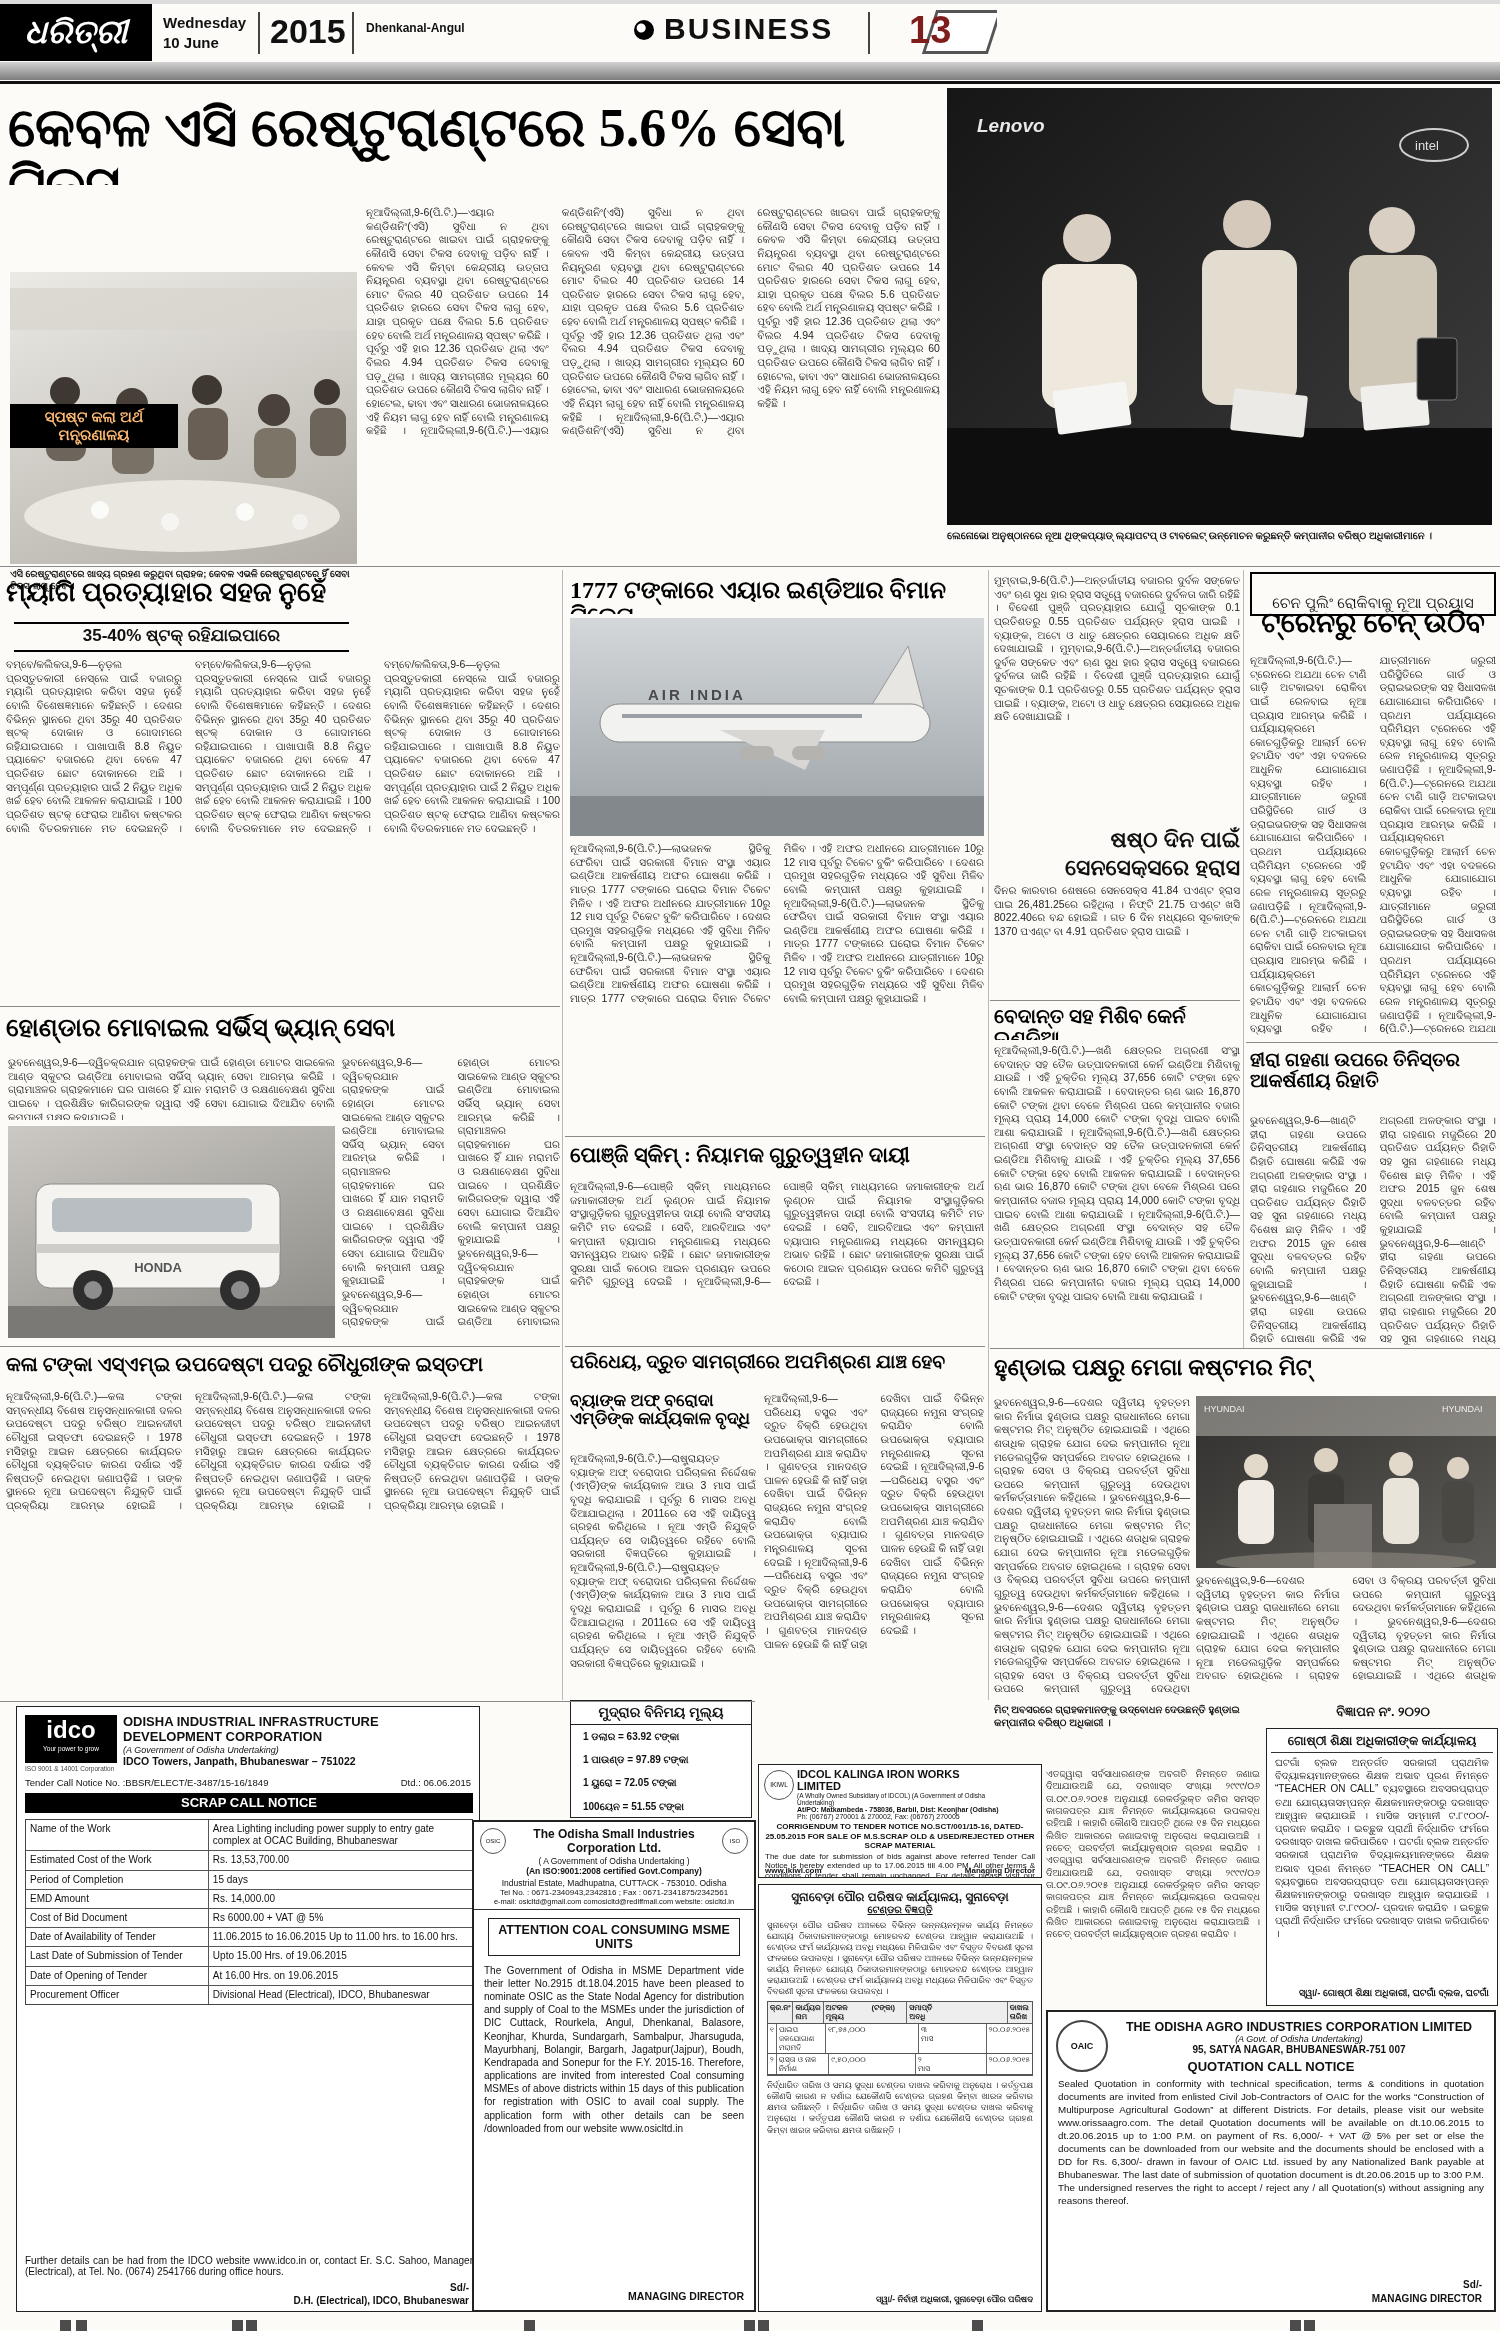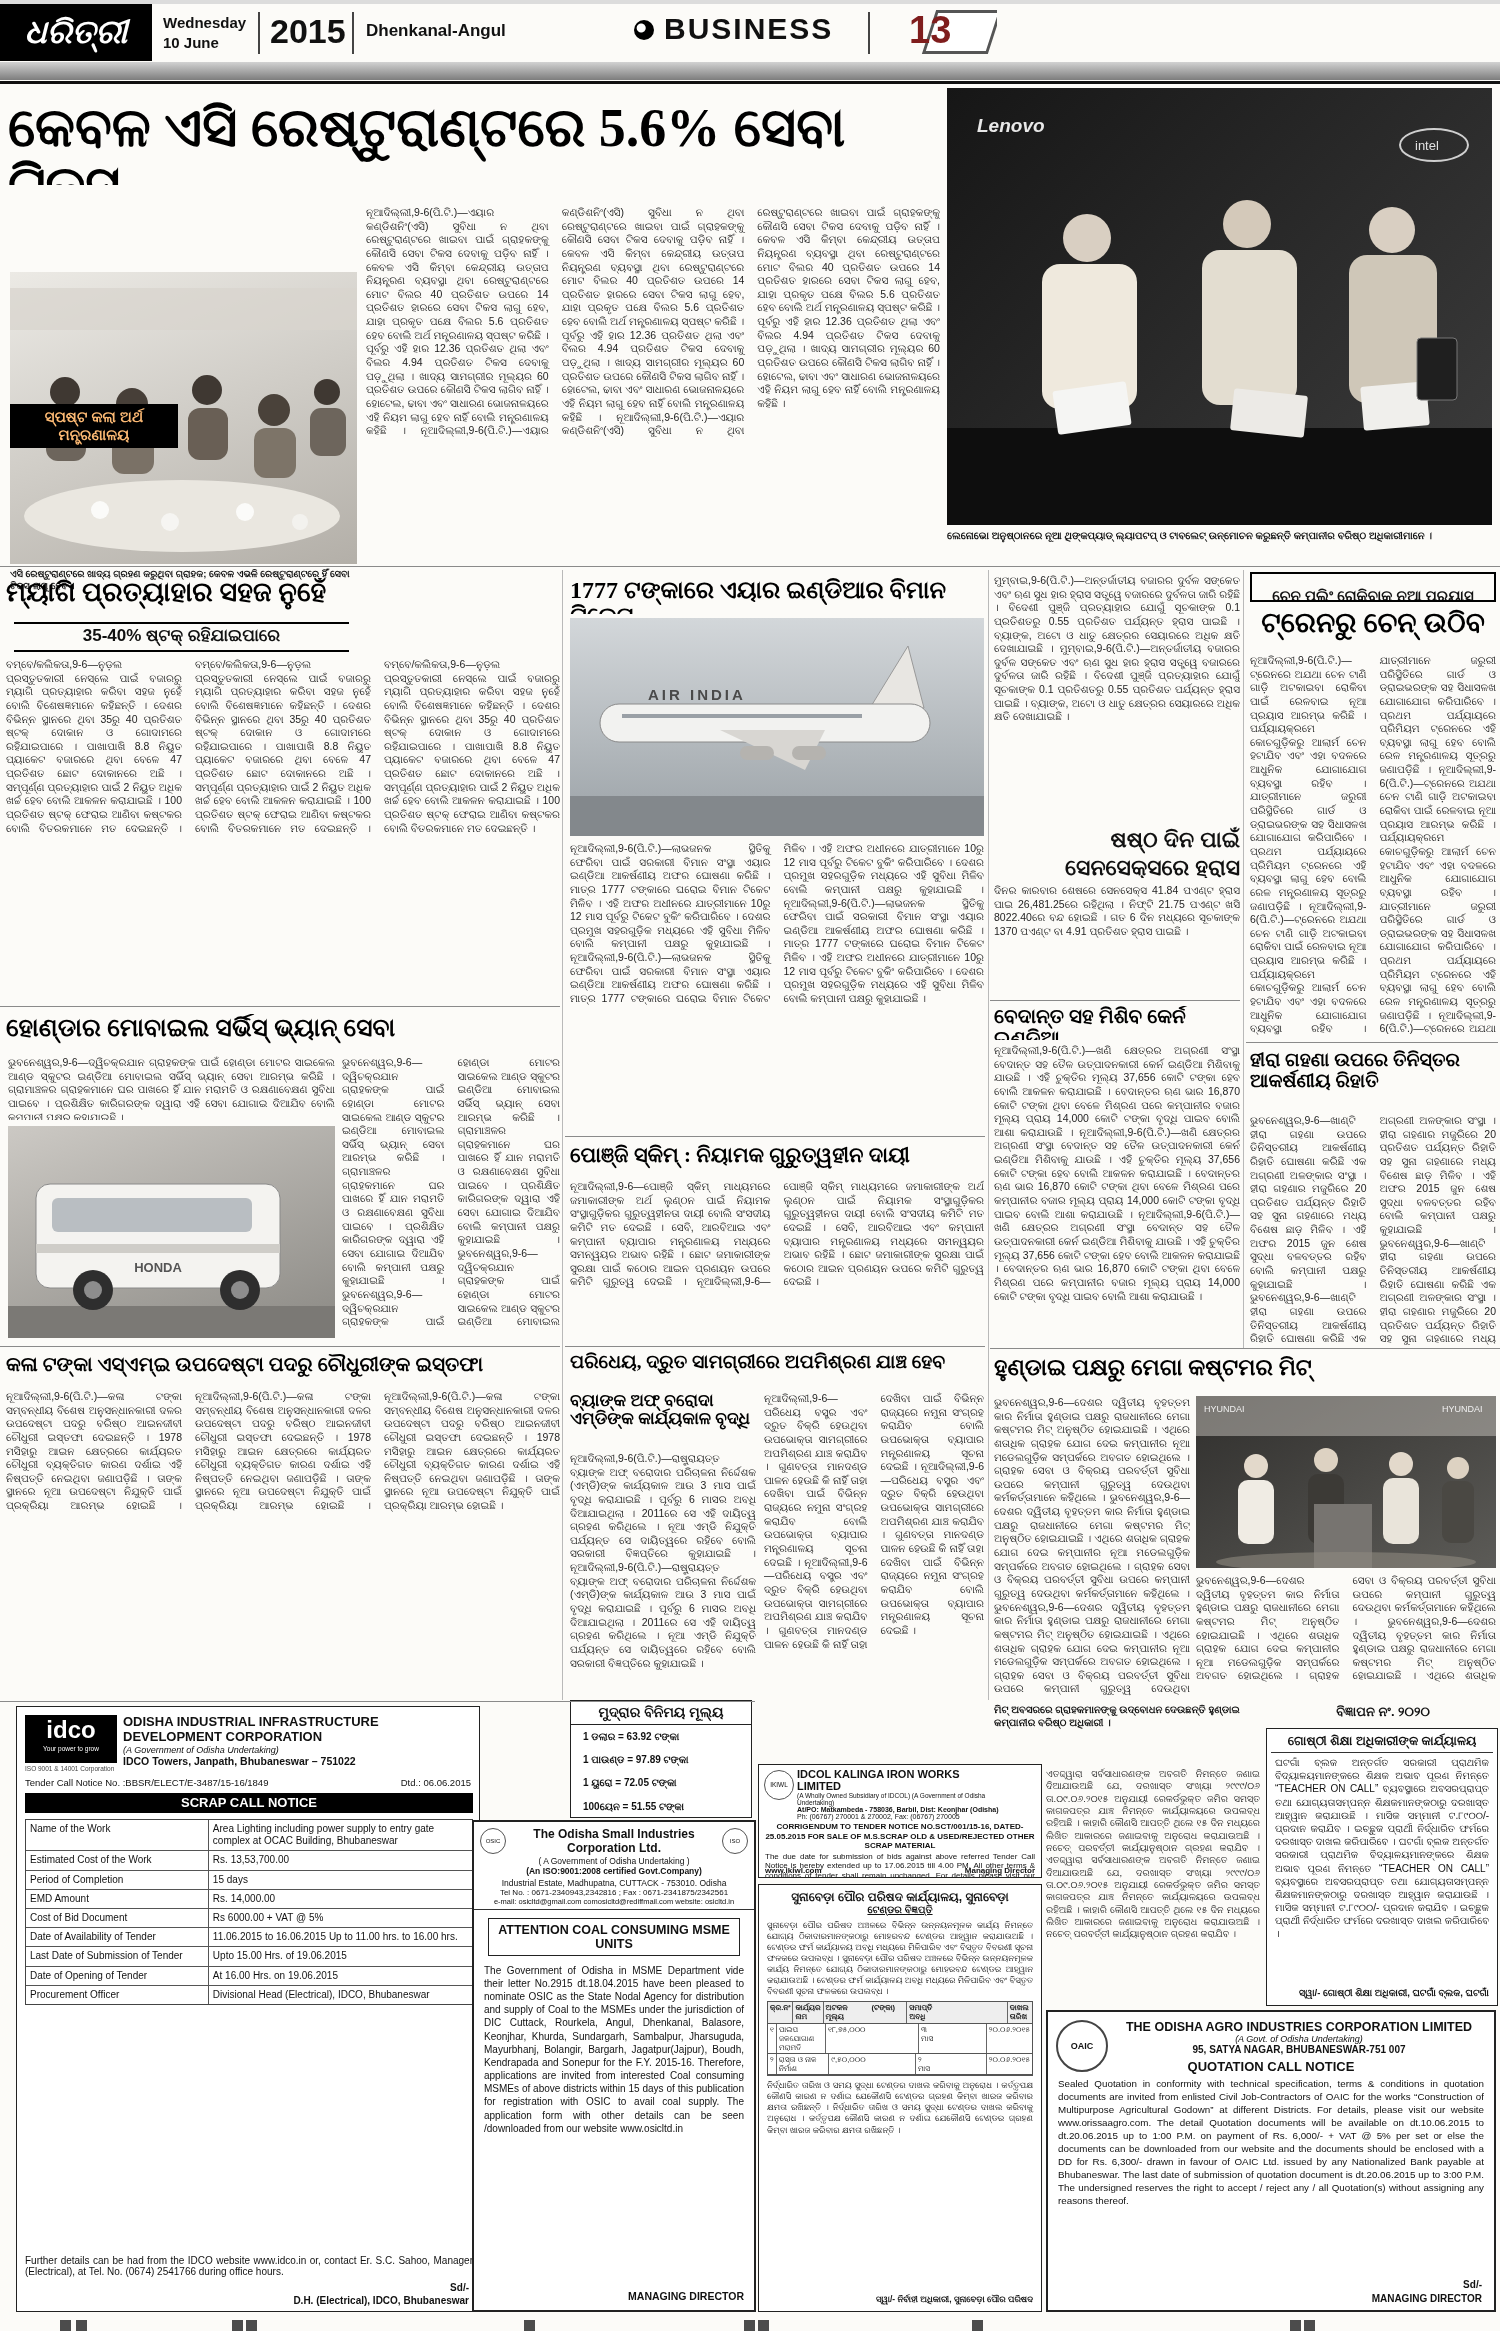--- a/index.html
+++ b/index.html
@@ -9,31 +9,31 @@
 .hl{font-weight:bold;color:#000;line-height:1.08;font-family:"Liberation Serif","DejaVu Serif",serif}
 .jbody{font-size:10.5px;line-height:1.3;text-align:justify;color:#1d1d1d}
 .c2{column-count:2;column-gap:13px}
 .c3{column-count:3;column-gap:13px}
 .caption{font-size:10px;font-weight:bold;line-height:1.25;color:#111}
 .hrule{position:absolute;height:1px;background:#8a8a8a}
 .vrule{position:absolute;width:1px;background:#b9b9b9}
 .masthead{left:0;top:0;width:152px;height:57px;background:#000;color:#fff;display:flex;align-items:center;justify-content:center;font-size:33px;font-weight:bold;font-style:italic;font-family:"Liberation Serif","DejaVu Serif",serif}
 .hdr-day{left:163px;top:9px;width:95px;font-size:15px;font-weight:bold;line-height:1.3}
 .hdr-year{left:270px;top:8px;font-size:34px;font-weight:bold}
-.hdr-ed{left:366px;top:17px;font-size:17px;font-weight:bold}
+.hdr-ed{left:366px;top:17px;font-size:12px;font-weight:bold}
 .vdiv{position:absolute;top:8px;width:2px;height:42px;background:#444}
 .biz{left:664px;top:8px;font-size:30px;font-weight:bold;letter-spacing:2px}
 .biz-dot{position:absolute;left:634px;top:16px;width:20px;height:20px;border-radius:50%;background:radial-gradient(circle at 36% 40%,#fff 0 4px,#000 5px)}
 .hdr-bar{position:absolute;left:0;top:58px;width:1500px;height:18px;background:linear-gradient(#d2d2d2,#7d7d7d)}
 .hdr-line{position:absolute;left:0;top:77px;width:1500px;height:3px;background:#111}
 .pageno-arrow{position:absolute;right:2px;top:2px;width:66px;height:44px;border:3px solid #555;transform:skewX(-18deg);background:#fff}
 .pageno-num{position:absolute;left:16px;top:1px;font-size:38px;font-weight:bold;color:#7f1d1d}
 .photo{position:absolute;overflow:hidden}
 .label-box{background:#000;color:#fdba74;font-weight:bold;font-size:15px;display:flex;align-items:center;justify-content:center;text-align:center;padding:3px 6px;line-height:1.2}
-.kicker{border:2px solid #000;font-weight:bold;font-size:15px;text-align:center;padding:13px 4px}
+.kicker{border:2px solid #000;font-weight:normal;font-size:15px;text-align:center;padding:20px 4px}
 .subhead{border-top:2px solid #000;border-bottom:2px solid #000;font-weight:bold;font-size:17px;text-align:center;line-height:24px}
 .subhead2{font-weight:bold;font-size:22px;text-align:right;line-height:1.25}
 .box{border:1.5px solid #222;background:#fff}
 .trow{display:flex;border-bottom:1px solid #555}
 .tcell{padding:3px 4px;font-size:10px;line-height:1.22}
 .idco-table{border:1px solid #444}
 .idco-table .tcell.c0{flex:0 0 41%;border-right:1px solid #555}
 .idco-table .tcell.c1{flex:1}
 .idco-table .trow:last-child{border-bottom:none}
 .fx-rows .trow{display:block;border-bottom:none;font-weight:bold;font-size:12.5px;padding:3px 8px 2px}

